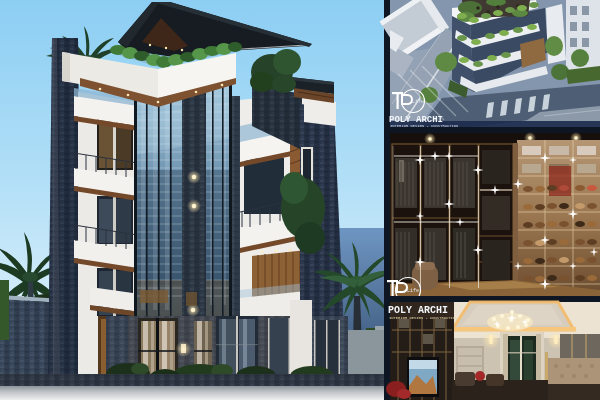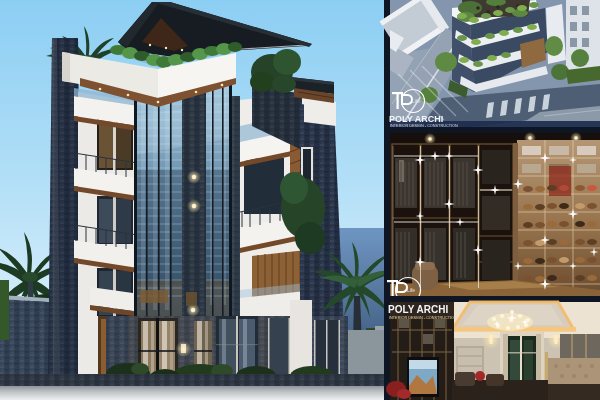--- a/index.html
+++ b/index.html
@@ -1,16 +1,16 @@
 <!DOCTYPE html>
 <html><head>
 <meta charset="utf-8">
 <style>
 html,body{margin:0;padding:0;background:#000;}
-#page{width:600px;height:400px;position:relative;overflow:hidden;font-family:Liberation Sans, sans-serif;}
+#page{width:600px;height:400px;position:relative;overflow:hidden;font-family:Liberation Mono, monospace;}
 svg{display:block;}
 </style>
 </head>
 <body>
 <div id="page">
 <svg width="600" height="400" viewBox="0 0 600 400">
 <defs>
 <linearGradient id="skyg" x1="0" y1="0" x2="0" y2="1">
 <stop offset="0" stop-color="#8ccef3"></stop>
 <stop offset="0.45" stop-color="#b2dff7"></stop>

